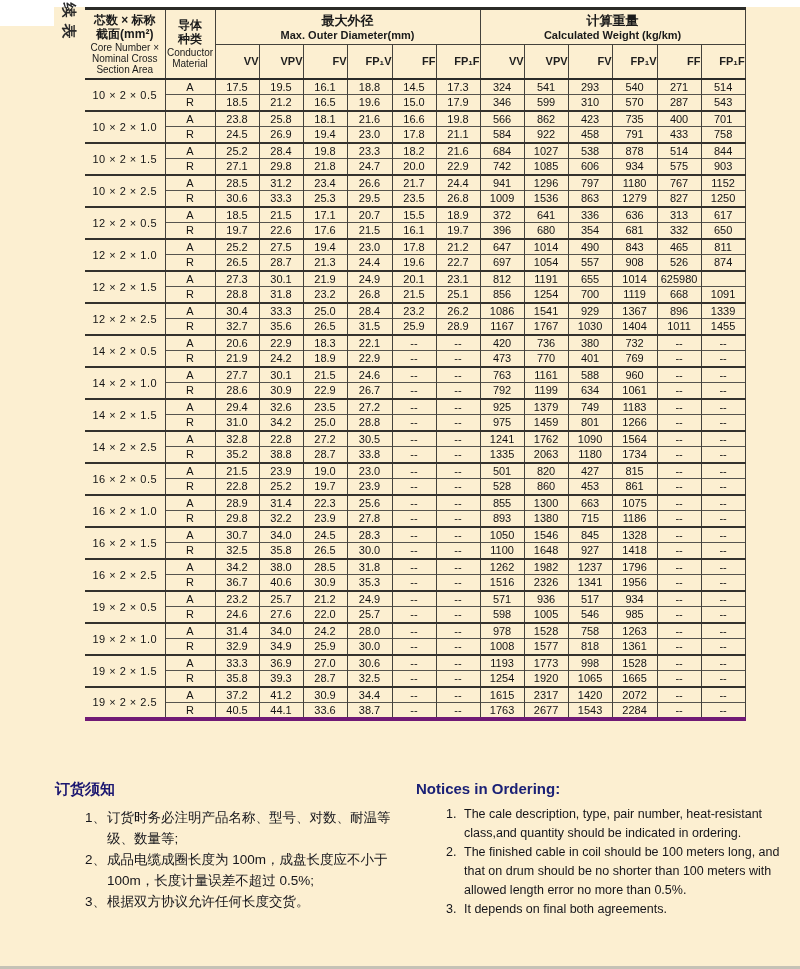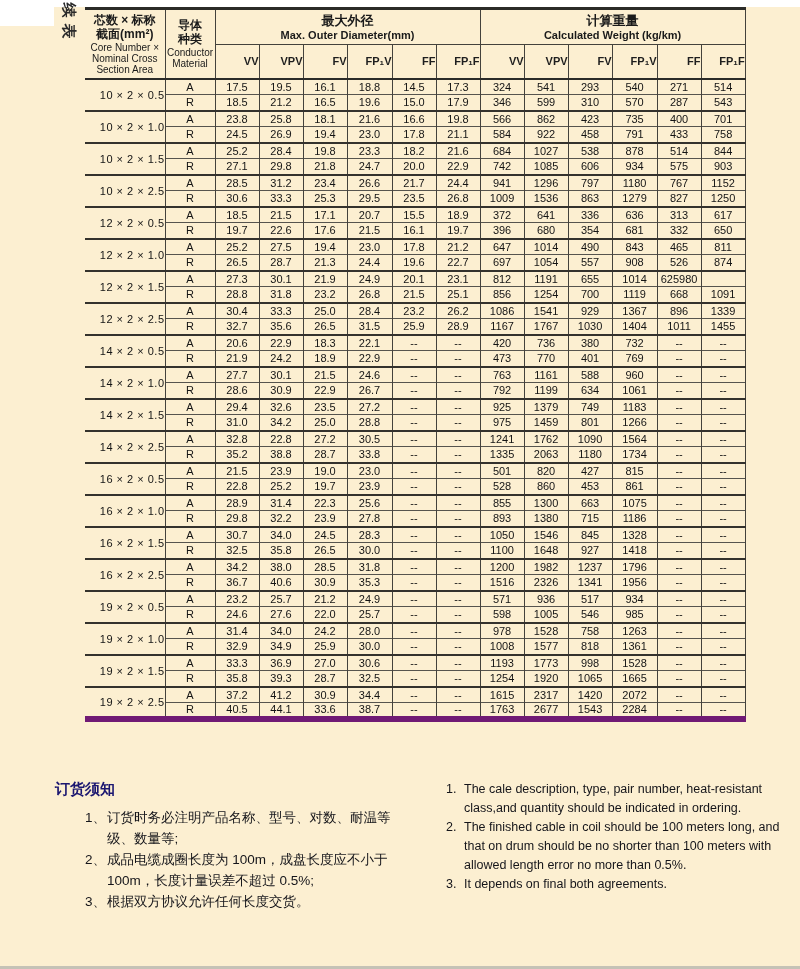--- a/index.html
+++ b/index.html
@@ -18,41 +18,41 @@
     font-size:15px; font-weight:bold; color:#2a2a2a;
     text-align:center; letter-spacing:6px;
     transform: rotate(90deg); transform-origin: 50% 50%;
     white-space: nowrap;
   }
 
   table.spec {
     position:absolute; left:85px; top:7px;
     width:660px; border-collapse:collapse; table-layout:fixed;
     border-top:3px solid #2b2b28;
-    border-bottom:6px solid #701a75;
+    border-bottom:4px solid #701a75;
   }
   table.spec th, table.spec td {
     border-right:1px solid #44423c;
     text-align:center; vertical-align:middle;
     padding:0; overflow:hidden; white-space:nowrap;
   }
   thead th { border-bottom:1px solid #44423c; }
   thead tr.sub-row th, thead th.span-2 { border-bottom:2px solid #2b2b28; }
   thead th.group-h { height:36px; }
   thead tr.sub-row th { height:34px; font-size:11px; font-weight:bold; color:#1e1e1e;text-align:right; }
   th.size-h, th.cond-h { font-weight:normal; }
   .zh-line { font-size:12px; font-weight:bold; line-height:14px; color:#1a1a1a; white-space:pre-line; }
   .en-line { font-size:10px; line-height:11px; color:#1a1a1a; white-space:pre-line; margin-top:1px; }
   thead th.group-h .zh-line { font-size:13px; line-height:15px; }
   thead th.group-h .en-line { font-size:11px; line-height:13px; }
 
   tbody td { height:16px; font-size:11px; color:#141414; }
   tbody tr.a-row td { border-top:2px solid #34322d; }
   tbody tr.r-row td { border-top:1px solid #56544e; }
-  tbody td.size-cell { font-size:11px; letter-spacing:0.5px;text-align:right; }
+  tbody td.size-cell { font-size:11px; letter-spacing:0.5px; }
 
   .notices { position:absolute; top:780px; }
   .notices-zh { left:55px; width:350px; }
   .notices-en { left:416px; width:375px; }
   .notice-title { font-size:15px; font-weight:bold; color:#1b1670; margin-bottom:8px; }
   .notices-en .notice-title { color:#1b2176; }
   .n-item { display:flex; margin-left:30px; }
   .notices-zh .n-item { font-size:13.5px; line-height:21px; color:#15151a; }
   .notices-en .n-item { font-size:12.5px; line-height:19px; color:#15151a; }
   .n-item .marker { flex:0 0 22px; }
@@ -591,21 +591,21 @@
       </tr>
       <tr class="a-row">
         <td rowspan="2" class="size-cell">16 × 2 × 2.5</td>
         <td class="cond-cell">A</td>
         <td class="val-cell">34.2</td>
         <td class="val-cell">38.0</td>
         <td class="val-cell">28.5</td>
         <td class="val-cell">31.8</td>
         <td class="val-cell">--</td>
         <td class="val-cell">--</td>
-        <td class="val-cell">1200</td>
+        <td class="val-cell">1262</td>
         <td class="val-cell">1982</td>
         <td class="val-cell">1237</td>
         <td class="val-cell">1796</td>
         <td class="val-cell">--</td>
         <td class="val-cell">--</td>
       </tr>
       <tr class="r-row">
         <td class="cond-cell">R</td>
         <td class="val-cell">36.7</td>
         <td class="val-cell">40.6</td>
@@ -757,20 +757,21 @@
     <span class="marker">2、</span>
     <span class="txt">成品电缆成圈长度为 100m，成盘长度应不小于 100m，长度计量误差不超过 0.5%;</span>
   </div>
   <div class="n-item">
     <span class="marker">3、</span>
     <span class="txt">根据双方协议允许任何长度交货。</span>
   </div>
 </div>
 
 <div class="notices notices-en">
+  <div class="notice-title">Notices in Ordering:</div>
   <div class="n-item">
     <span class="marker">1.</span>
     <span class="txt">The cale description, type, pair number, heat-resistant class,and quantity should be indicated in ordering.</span>
   </div>
   <div class="n-item">
     <span class="marker">2.</span>
     <span class="txt">The finished cable in coil should be 100 meters long, and that on drum should be no shorter than 100 meters with allowed length error no more than 0.5%.</span>
   </div>
   <div class="n-item">
     <span class="marker">3.</span>

